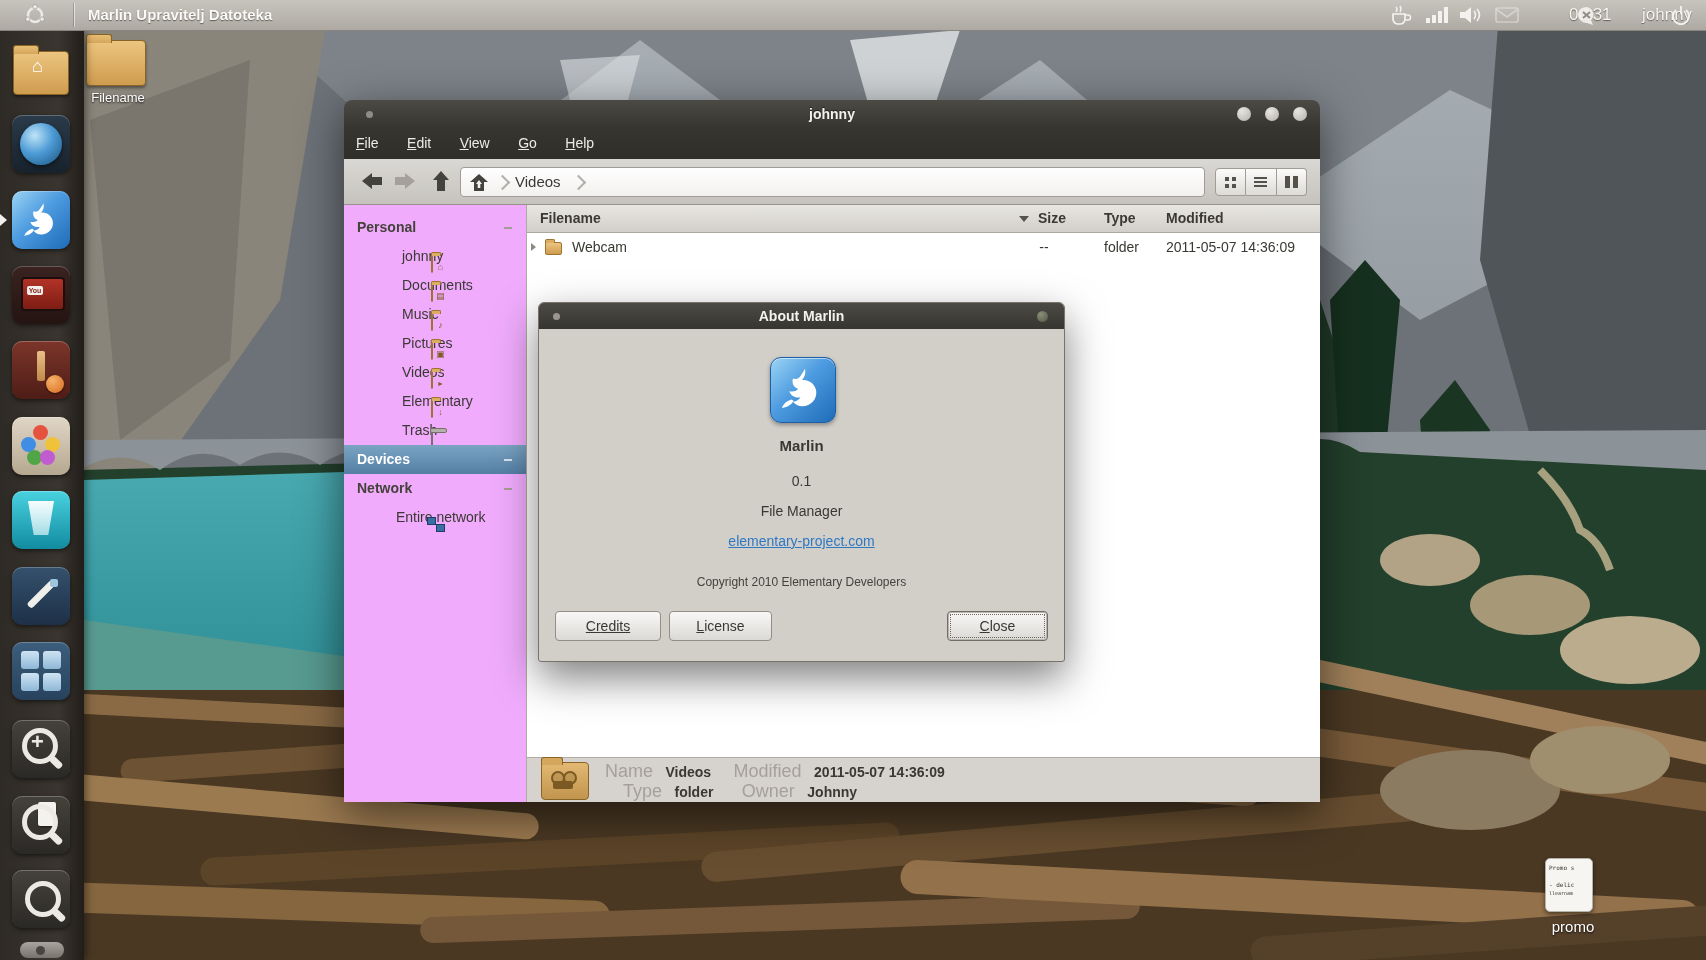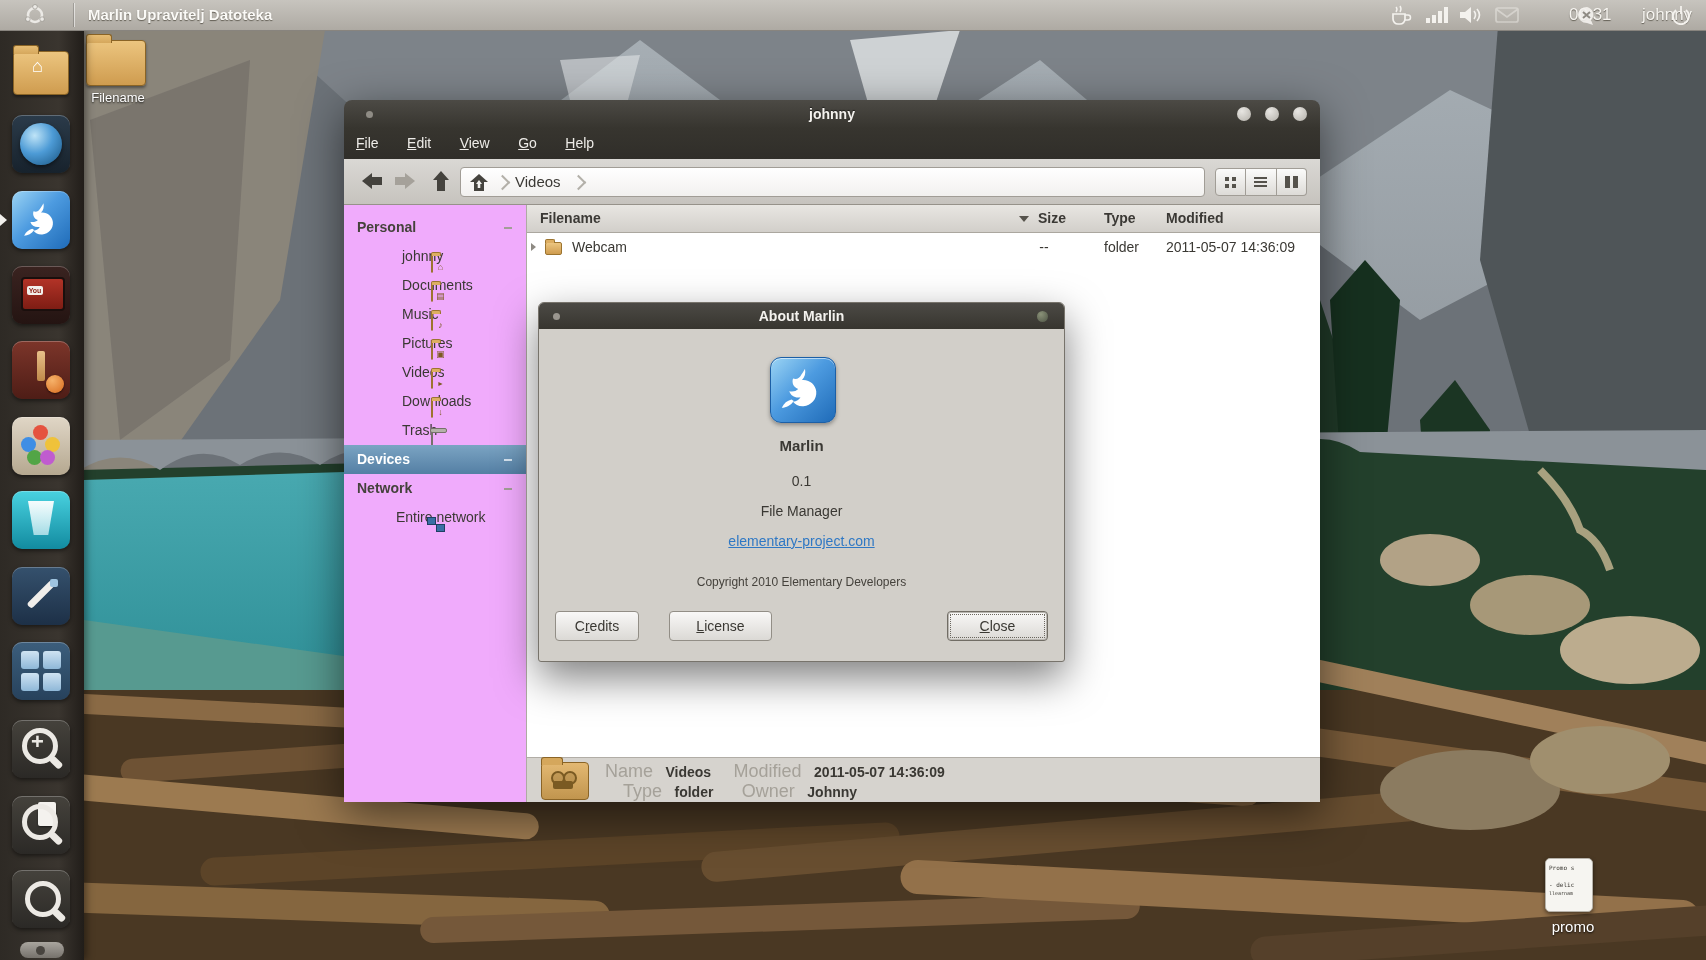--- a/index.html
+++ b/index.html
@@ -400,21 +400,21 @@
         <div class="sb-row sb-item">
           <span class="sb-ico folder-sm"><span class="emblem em-pic"></span></span>
           <span>Pictures</span>
         </div>
         <div class="sb-row sb-item">
           <span class="sb-ico folder-sm"><span class="emblem em-vid"></span></span>
           <span>Videos</span>
         </div>
         <div class="sb-row sb-item">
           <span class="sb-ico folder-sm"><span class="emblem em-dl"></span></span>
-          <span>Downloads</span>
+          <span>Elementary</span>
         </div>
         <div class="sb-row sb-item">
           <span class="sb-ico trash-ico" style="top:9px;"></span>
           <span>Trash</span>
         </div>
         <div class="sb-row sb-header sb-sel">
           <span>Devices</span>
           <span class="sb-collapse"></span>
         </div>
         <div class="sb-row sb-header">
@@ -482,18 +482,18 @@
           <use href="#fish"></use>
         </svg>
     </div>
     <div class="abs dlg-center" style="top:134px;font-size:15px;font-weight:bold;">Marlin</div>
     <div class="abs dlg-center" style="top:170px;font-size:14px;">0.1</div>
     <div class="abs dlg-center" style="top:200px;font-size:14px;">File Manager</div>
     <div class="abs dlg-center" style="top:230px;font-size:14px;">
       <span class="dlg-link">elementary-project.com</span>
     </div>
     <div class="abs dlg-center" style="top:272px;font-size:12px;color:#45423c;">Copyright 2010 Elementary Developers</div>
-    <div class="gtk-btn" style="left:16px;top:308px;width:84px;">C<span class="mn">r</span>edits</div>
+    <div class="gtk-btn" style="left:16px;top:308px;width:106px;text-decoration:underline;">C<span class="mn">r</span>edits</div>
     <div class="gtk-btn" style="left:130px;top:308px;width:103px;"><span class="mn">L</span>icense</div>
     <div class="gtk-btn btn-default" style="left:408px;top:308px;width:101px;"><span class="mn">C</span>lose</div>
   </div>
 
 </div>
 
 </body></html>

